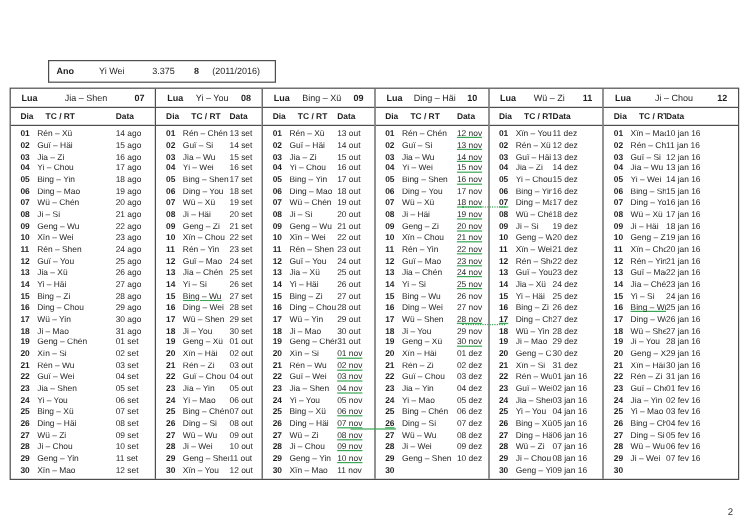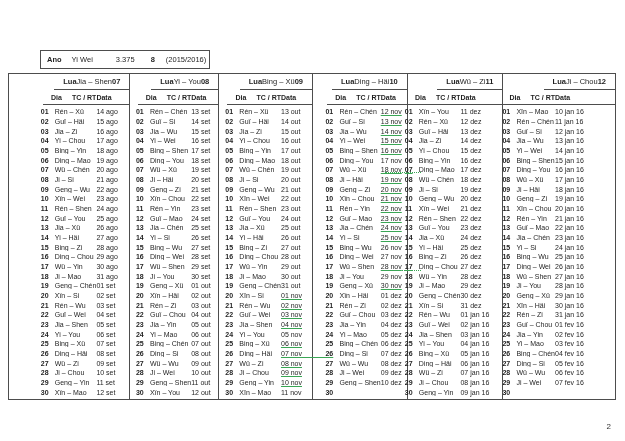--- a/index.html
+++ b/index.html
@@ -6,34 +6,34 @@
   body{
     width:625px;height:441px;background:#ffffff;
     font-family:"Liberation Sans","DejaVu Sans",sans-serif;
     color:#1f1f1f;position:relative;overflow:hidden;
     -webkit-font-smoothing:antialiased;
   }
   .page{position:absolute;inset:0;background:#fff;}
 
   
   .ano-box{
-    position:absolute;left:40px;top:50px;width:170px;height:19px;
+    position:absolute;left:40px;top:50px;width:190px;height:19px;
     border:1px solid #4d4d4d;display:flex;align-items:center;
     font-size:7.5px;box-sizing:border-box;white-space:nowrap;
   }
   .ano-box .b{font-weight:bold;}
-  .a1{margin-left:6px}.a2{margin-left:10px}.a3{margin-left:23px}
+  .a1{margin-left:6px}.a2{margin-left:21px}.a3{margin-left:23px}
   .a4{margin-left:16px}.a5{margin-left:11px}
 
   
   .cal{
     position:absolute;left:8px;top:73px;width:608px;height:327px;
     border:1px solid #4d4d4d;display:flex;box-sizing:border-box;background:#fff;
   }
-  .month{display:flex;flex-direction:column;min-width:0;border-right:1px solid #4d4d4d;flex:1 1 0;align-items:flex-end;}
+  .month{display:flex;flex-direction:column;min-width:0;border-right:1px solid #4d4d4d;flex:1 1 0;}
   .month:last-child{border-right:none;}
   .month:nth-child(1){flex-grow:1.22}
   .month:nth-child(2){flex-grow:0.89}
   .month:nth-child(3){flex-grow:0.94}
   .month:nth-child(4){flex-grow:0.95}
   .month:nth-child(5){flex-grow:0.96}
   .month:nth-child(6){flex-grow:1.13}
 
   .lua-row{
     height:15px;flex:0 0 15px;border-bottom:1px solid #4d4d4d;
@@ -76,21 +76,21 @@
 </head>
 <body>
 
 <div class="page">
 
   <div class="ano-box">
     <span class="b a1">Ano</span>
     <span class="a2">Yi Wei</span>
     <span class="a3">3.375</span>
     <span class="b a4">8</span>
-    <span class="a5">(2015/2016)</span>
+    <span class="a5">(2011/2016)</span>
   </div>
 
   <div class="cal" id="cal">
   <div class="month">
     <div class="lua-row">
       <span class="lua-label">Lua</span>
       <span class="mname">Jia – Shen</span>
       <span class="mnum">07</span>
     </div>
     <div class="hdr-row">

